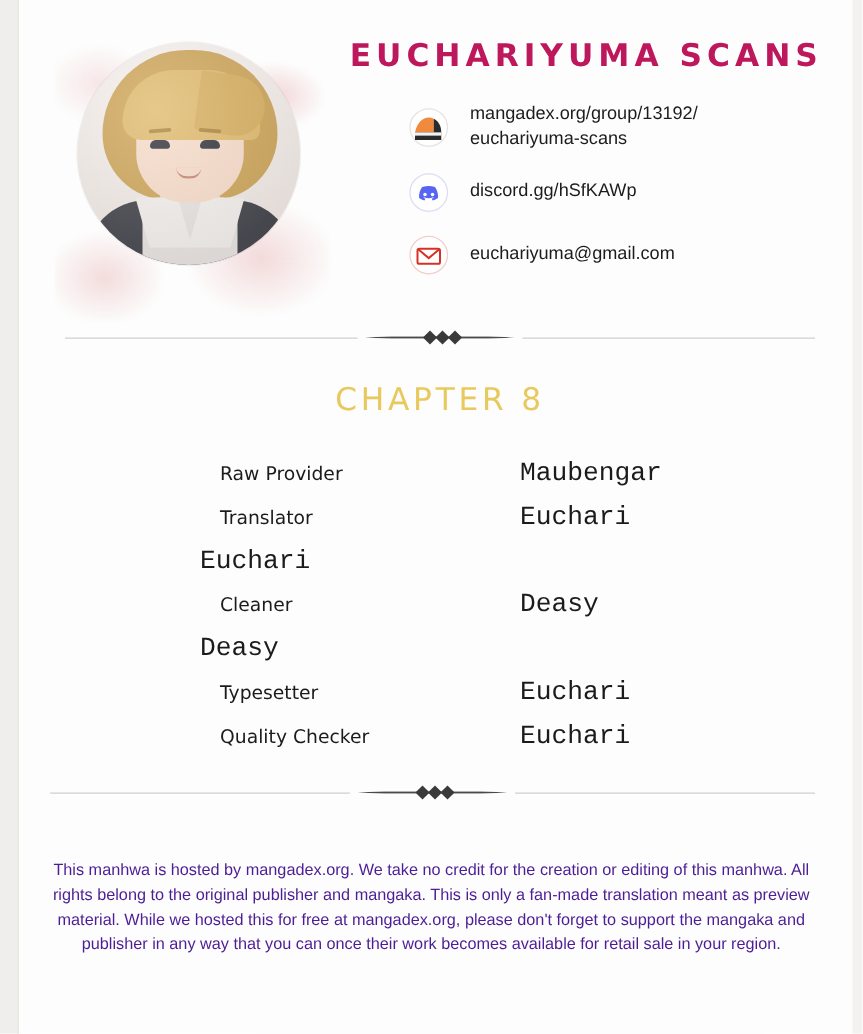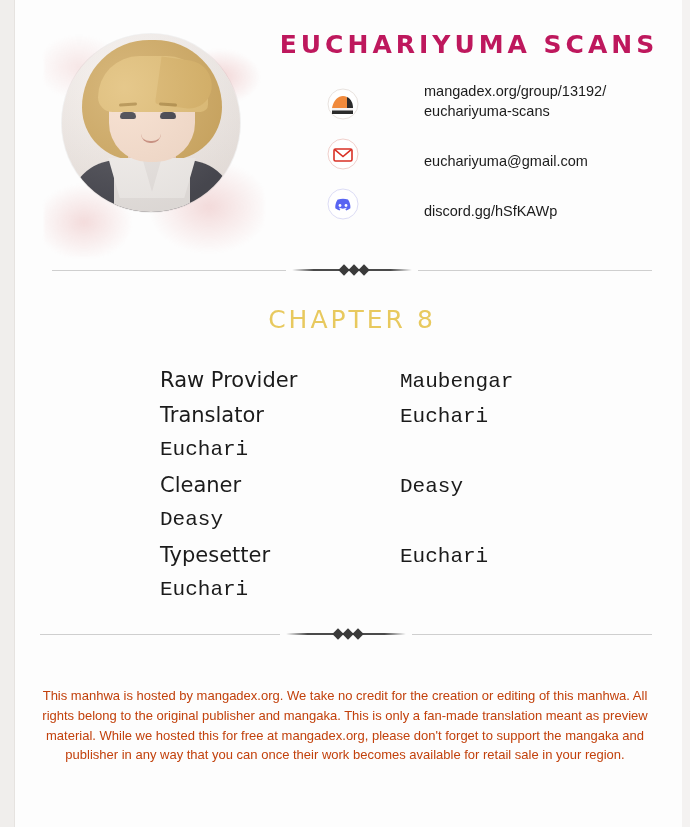--- a/index.html
+++ b/index.html
@@ -188,24 +188,23 @@
   }
 
   .links {
     position: absolute;
     left: 312px;
     top: 82px;
     width: 340px;
   }
   .link-row {
     display: flex;
-    align-items: flex-end;
+    align-items: center;
     margin-bottom: 16px;
     min-height: 34px;
-    gap: 48px;
   }
   .link-icon {
     width: 34px;
     height: 34px;
     flex: 0 0 34px;
     margin-right: 16px;
     display: flex;
     align-items: center;
     justify-content: center;
   }
@@ -275,39 +274,40 @@
     width: 420px;
   }
   .credit-row {
     display: flex;
     margin-bottom: 1px;
     height: 34px;
     align-items: baseline;
   }
   .credit-role {
     width: 240px;
-    font-size: 21px;
+    font-size: 15px;
     color: #1b1b1b;
     font-family: "DejaVu Sans", sans-serif;
+    margin-left: 16px;
   }
   .credit-name {
     font-size: 21px;
     color: #1b1b1b;
     font-family: Liberation Mono, monospace;
   }
 
   .disclaimer {
     position: absolute;
     left: 34px;
     top: 686px;
     width: 622px;
     text-align: center;
     font-size: 13px;
     line-height: 1.52;
-    color: #c2410c;
+    color: #4c1d95;
   }
 </style>
 </head>
 <body>
 
 <div class="page">
 
   <div class="left-strip"></div>
   <div class="right-strip"></div>
 
@@ -351,40 +351,40 @@
         </span>
         <span class="link-text">
           <span>mangadex.org/group/13192/</span><br>
           <span>euchariyuma-scans</span>
         </span>
       </div>
 
       <div class="link-row">
         <span class="link-icon">
           <svg width="32" height="32" viewBox="0 0 32 32">
-            <circle cx="16" cy="16" r="15" fill="#ffffff" stroke="#f0cfcb" stroke-width="1"></circle>
-            <rect x="7" y="11" width="18" height="12" rx="1.5" fill="none" stroke="#d93025" stroke-width="1.6"></rect>
-            <path d="M7.8 11.6 L16 18.5 L24.2 11.6" fill="none" stroke="#d93025" stroke-width="1.6"></path>
-          </svg>
-        </span>
-        <span class="link-text">euchariyuma@gmail.com</span>
-      </div>
-
-      <div class="link-row">
-        <span class="link-icon">
-          <svg width="32" height="32" viewBox="0 0 32 32">
             <circle cx="16" cy="16" r="15" fill="#ffffff" stroke="#dcdcf5" stroke-width="1"></circle>
             <path d="M11 11.5c3.3-1 6.7-1 10 0 1.8 2.6 2.7 5.5 2.4 8.8-1.3 1-2.7 1.7-4.2 2.1l-.9-1.5c.6-.2 1.2-.5 1.7-.8-.2-.1-.3-.2-.5-.3-2.3 1.1-5 1.1-7.3 0-.2.1-.3.2-.5.3.5.3 1.1.6 1.7.8l-.9 1.5c-1.5-.4-2.9-1.1-4.2-2.1-.3-3.3.6-6.2 2.4-8.8z" fill="#5865f2"></path>
             <circle cx="13" cy="17.5" r="1.4" fill="#ffffff"></circle>
             <circle cx="19" cy="17.5" r="1.4" fill="#ffffff"></circle>
           </svg>
         </span>
         <span class="link-text">discord.gg/hSfKAWp</span>
       </div>
 
+      <div class="link-row">
+        <span class="link-icon">
+          <svg width="32" height="32" viewBox="0 0 32 32">
+            <circle cx="16" cy="16" r="15" fill="#ffffff" stroke="#f0cfcb" stroke-width="1"></circle>
+            <rect x="7" y="11" width="18" height="12" rx="1.5" fill="none" stroke="#d93025" stroke-width="1.6"></rect>
+            <path d="M7.8 11.6 L16 18.5 L24.2 11.6" fill="none" stroke="#d93025" stroke-width="1.6"></path>
+          </svg>
+        </span>
+        <span class="link-text">euchariyuma@gmail.com</span>
+      </div>
+
     </div>
   </div>
 
   <div class="divider div1">
     <div class="div-line"></div>
     <div class="div-orn">
       <div class="orn-bar"></div>
       <div class="orn-d a"></div>
       <div class="orn-d b"></div>
       <div class="orn-d c"></div>
@@ -411,20 +411,21 @@
       <div class="credit-name">Deasy</div>
     </div>
     <div class="credit-row">
       <div class="credit-name">Deasy</div>
     </div>
     <div class="credit-row">
       <div class="credit-role">Typesetter</div>
       <div class="credit-name">Euchari</div>
     </div>
     <div class="credit-row">
+      <div class="credit-role">Quality Checker</div>
       <div class="credit-name">Euchari</div>
     </div>
   </div>
 
   <div class="divider div2">
     <div class="div-line"></div>
     <div class="div-orn">
       <div class="orn-bar"></div>
       <div class="orn-d a"></div>
       <div class="orn-d b"></div>

